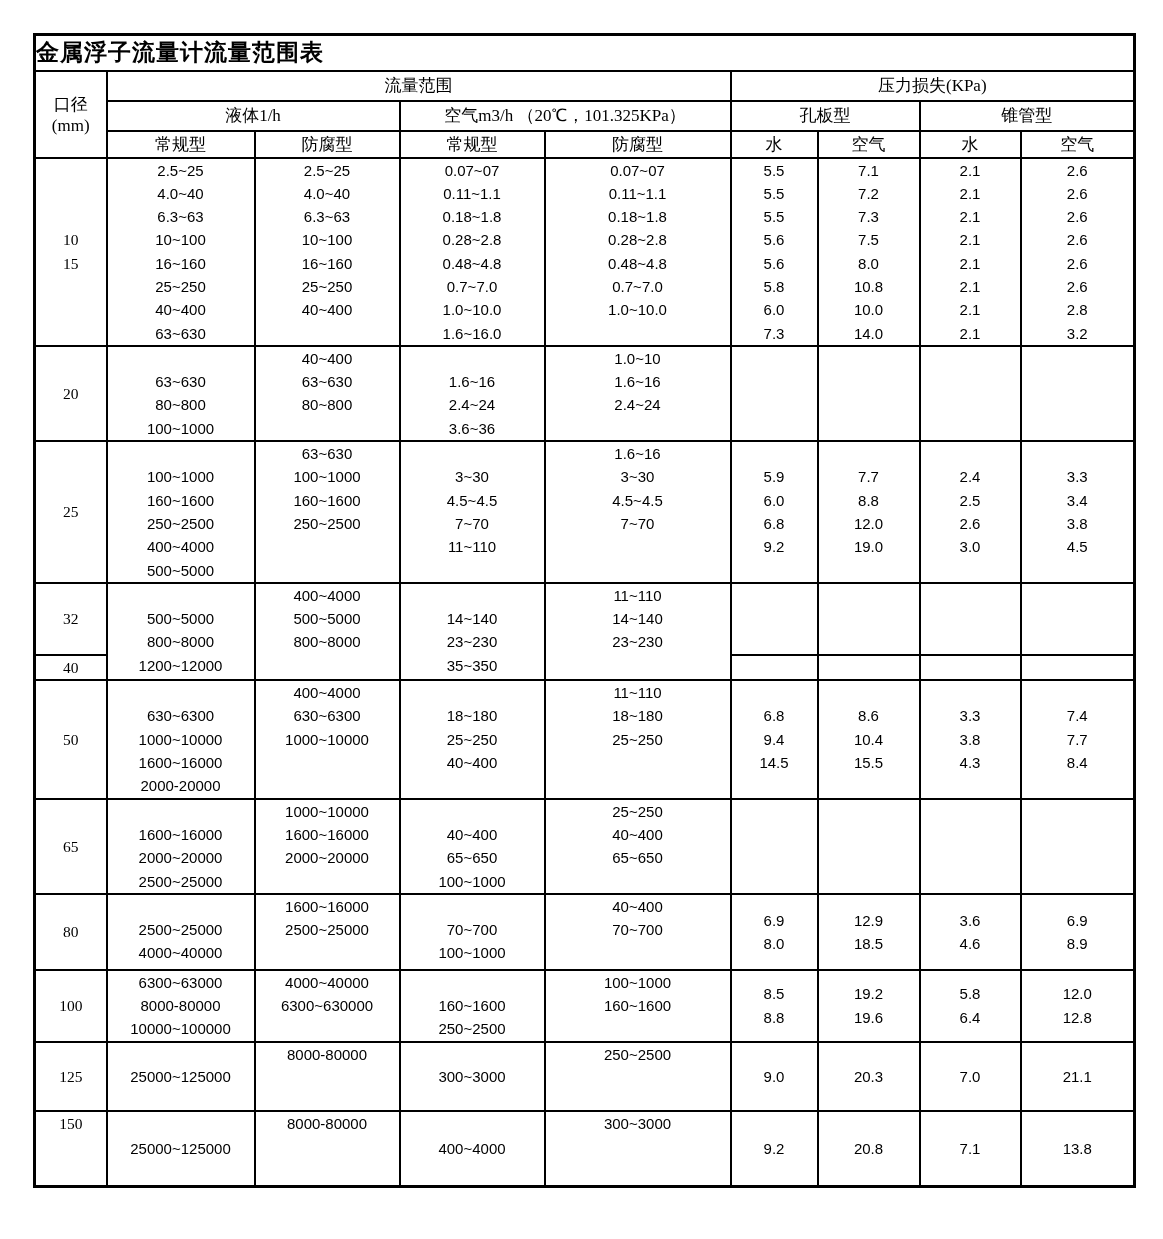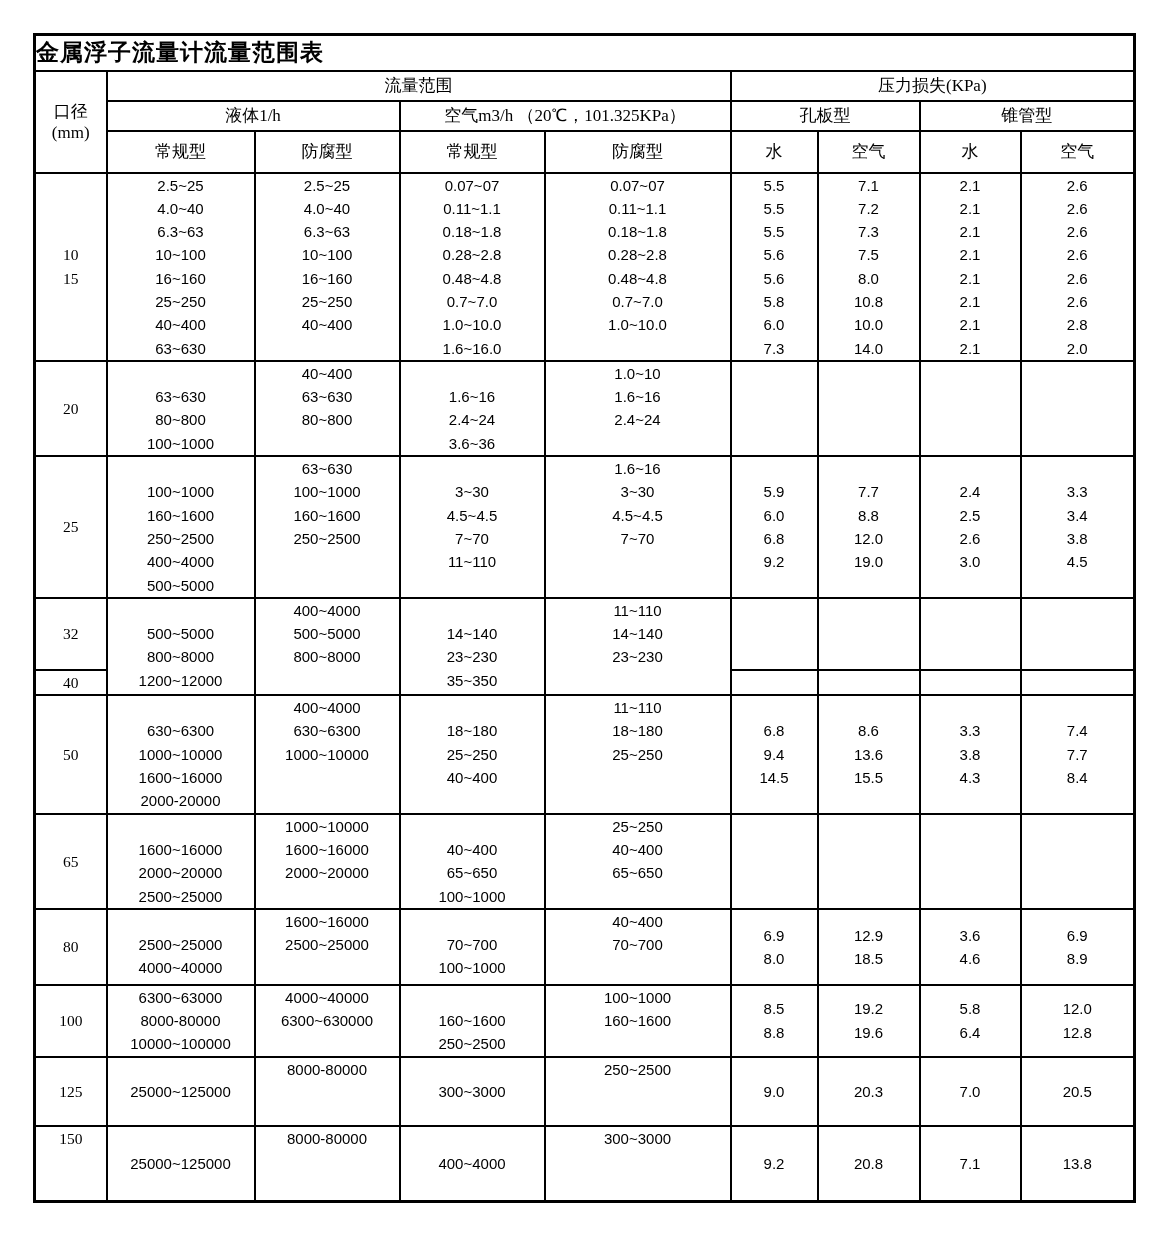--- a/index.html
+++ b/index.html
@@ -64,21 +64,21 @@
         </th>
         <th colspan="4" class="hdr">流量范围</th>
         <th colspan="4" class="hdr">压力损失(KPa)</th>
       </tr>
       <tr style="height:30px">
         <th colspan="2" class="hdr">液体1/h</th>
         <th colspan="2" class="hdr">空气m3/h （20℃，101.325KPa）</th>
         <th colspan="2" class="hdr">孔板型</th>
         <th colspan="2" class="hdr">锥管型</th>
       </tr>
-      <tr style="height:42px">
+      <tr style="height:27px">
         <th class="hdr">常规型</th>
         <th class="hdr">防腐型</th>
         <th class="hdr">常规型</th>
         <th class="hdr">防腐型</th>
         <th class="hdr">水</th>
         <th class="hdr">空气</th>
         <th class="hdr">水</th>
         <th class="hdr">空气</th>
       </tr>
     </thead>
@@ -157,21 +157,21 @@
             <div class="ln">2.1</div>
           </td>
           <td class="data vt">
             <div class="ln">2.6</div>
             <div class="ln">2.6</div>
             <div class="ln">2.6</div>
             <div class="ln">2.6</div>
             <div class="ln">2.6</div>
             <div class="ln">2.6</div>
             <div class="ln">2.8</div>
-            <div class="ln">2.0</div>
+            <div class="ln">3.2</div>
           </td>
         </tr>
         <tr style="height: 92px;">
           <td class="dia vm">
             <div class="ln">20</div>
           </td>
           <td class="data vt">
             <div class="ln">&nbsp;</div>
             <div class="ln">63~630</div>
             <div class="ln">80~800</div>
@@ -324,21 +324,21 @@
             <div class="ln">18~180</div>
             <div class="ln">25~250</div>
           </td>
           <td class="data vm">
             <div class="ln">6.8</div>
             <div class="ln">9.4</div>
             <div class="ln">14.5</div>
           </td>
           <td class="data vm">
             <div class="ln">8.6</div>
-            <div class="ln">13.6</div>
+            <div class="ln">10.4</div>
             <div class="ln">15.5</div>
           </td>
           <td class="data vm">
             <div class="ln">3.3</div>
             <div class="ln">3.8</div>
             <div class="ln">4.3</div>
           </td>
           <td class="data vm">
             <div class="ln">7.4</div>
             <div class="ln">7.7</div>
@@ -473,21 +473,21 @@
           <td class="data vm">
             <div class="ln">9.0</div>
           </td>
           <td class="data vm">
             <div class="ln">20.3</div>
           </td>
           <td class="data vm">
             <div class="ln">7.0</div>
           </td>
           <td class="data vm">
-            <div class="ln">20.5</div>
+            <div class="ln">21.1</div>
           </td>
         </tr>
         <tr style="height: 76px;">
           <td class="dia vt">
             <div class="ln">150</div>
           </td>
           <td class="data vm">
             <div class="ln">25000~125000</div>
           </td>
           <td class="data vt">

